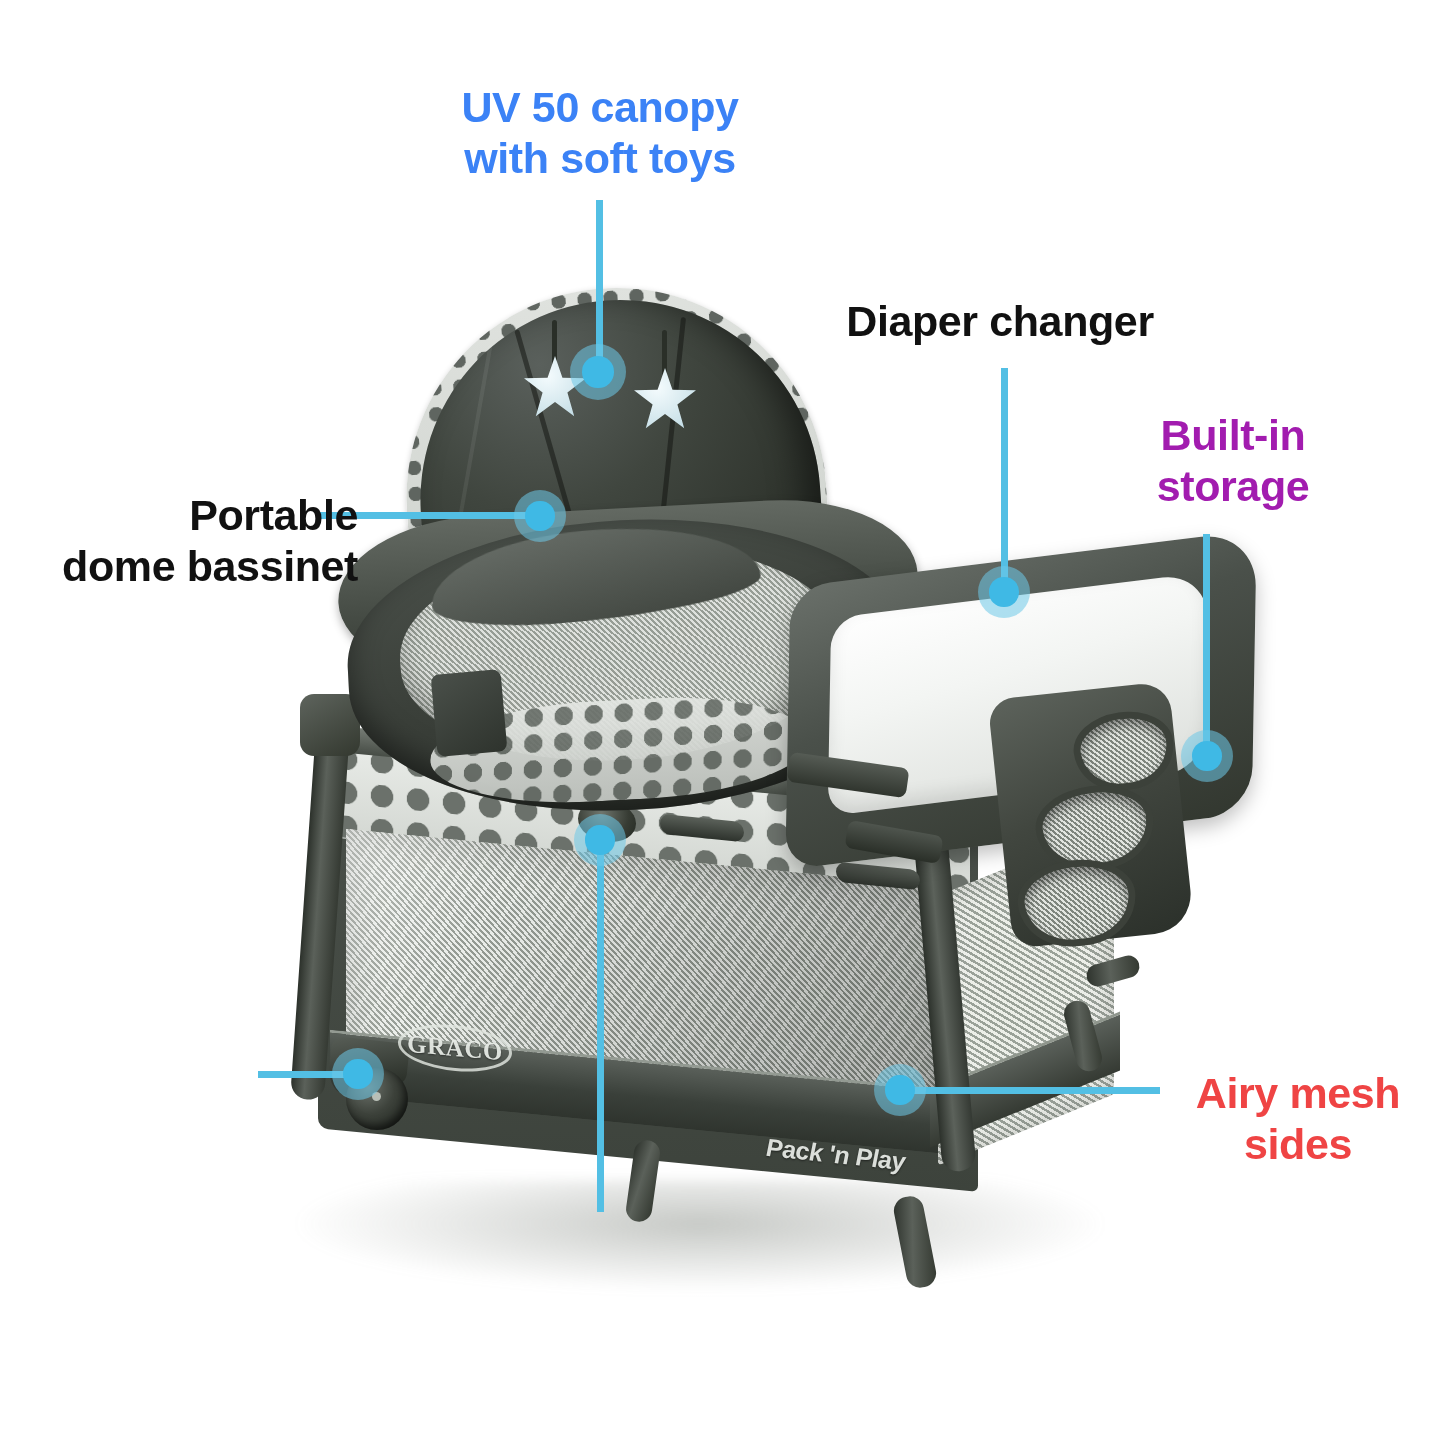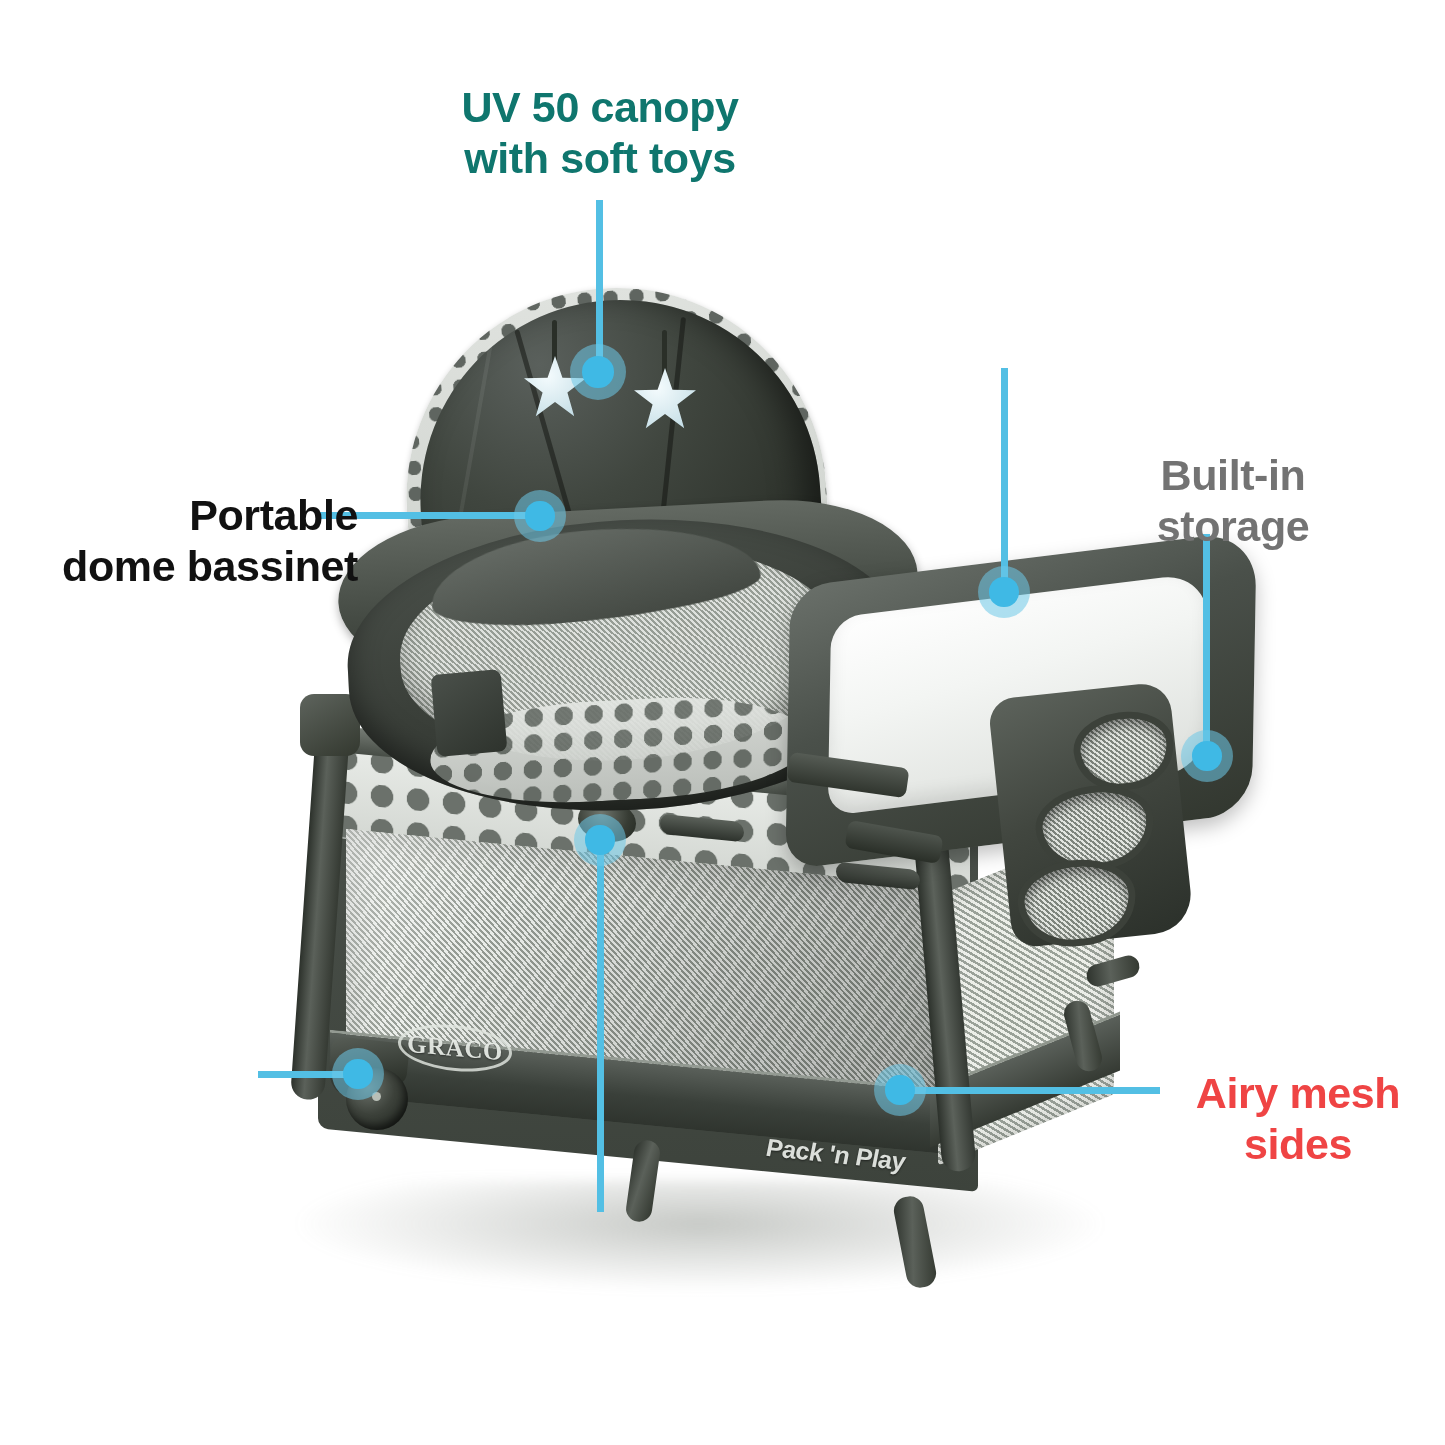--- a/index.html
+++ b/index.html
@@ -447,35 +447,36 @@
 
     <div class="pc st-shell"></div>
     <div class="pc st-pocket st-p1"></div>
     <div class="pc st-pocket st-p2"></div>
     <div class="pc st-pocket st-p3"></div>
 
     <div class="graco-logo">GRACO</div>
     <div class="packplay-logo">Pack 'n Play</div>
   </div>
 
-  <div class="callout-label lbl-center" style="left: 400px; top: 82px; width: 400px; color: #0f766e;">UV 50 canopy
+  <div class="callout-label lbl-center" style="left: 400px; top: 82px; width: 400px; color: #3b82f6;">UV 50 canopy
 with soft toys</div>
   <div class="leader vert" style="left: 596px; top: 200px; height: 170px; background: rgb(83, 191, 228);"></div>
   <div class="marker" style="left:570px; top:344px; width:56px; height:56px;">
     <span class="halo" style="background: rgb(109, 201, 232);"></span>
     <span class="core" style="background: rgb(63, 185, 229);"></span>
   </div>
 
+  <div class="callout-label lbl-center" style="left: 820px; top: 296px; width: 360px; color: rgb(17, 17, 17);">Diaper changer</div>
   <div class="leader vert" style="left: 1001px; top: 368px; height: 212px; background: rgb(83, 191, 228);"></div>
   <div class="marker" style="left:978px; top:566px; width:52px; height:52px;">
     <span class="halo" style="background: rgb(109, 201, 232);"></span>
     <span class="core" style="background: rgb(63, 185, 229);"></span>
   </div>
 
-  <div class="callout-label lbl-center" style="left: 1088px; top: 410px; width: 290px; color: #737373; margin-top: 40px;">Built-in
+  <div class="callout-label lbl-center" style="left: 1088px; top: 410px; width: 290px; color: #a21caf;">Built-in
 storage</div>
   <div class="leader vert" style="left: 1203px; top: 534px; height: 216px; background: rgb(83, 191, 228);"></div>
   <div class="marker" style="left:1181px; top:730px; width:52px; height:52px;">
     <span class="halo" style="background: rgb(109, 201, 232);"></span>
     <span class="core" style="background: rgb(63, 185, 229);"></span>
   </div>
 
   <div class="callout-label lbl-right" style="left: 10px; top: 490px; width: 348px; color: rgb(17, 17, 17);">Portable
 dome bassinet</div>
   <div class="leader horz" style="left: 316px; top: 512px; width: 216px; background: rgb(83, 191, 228);"></div>

